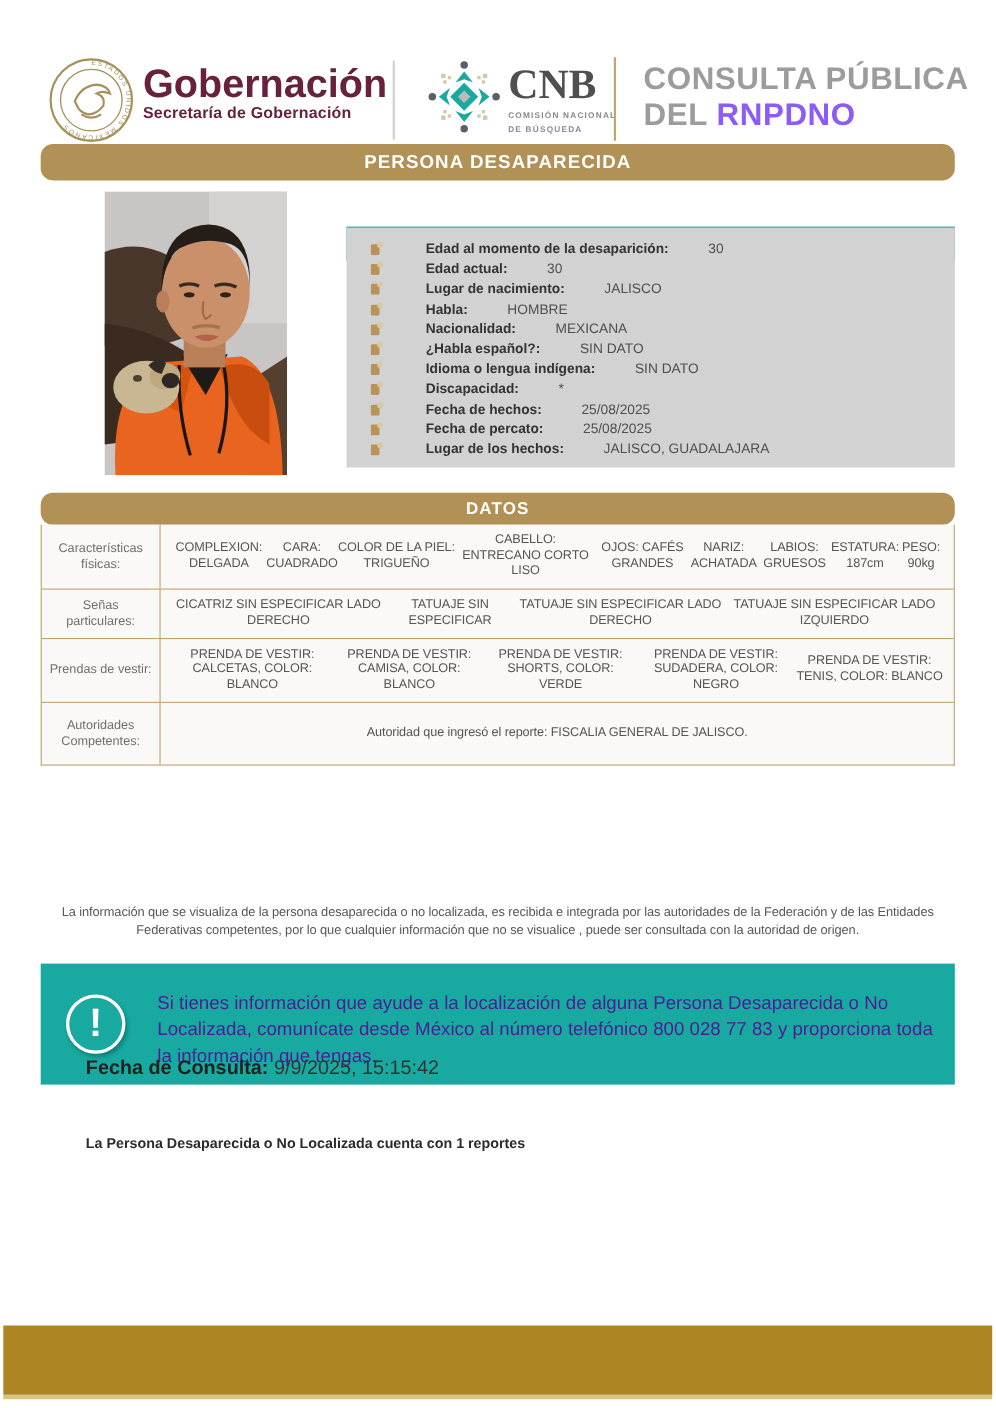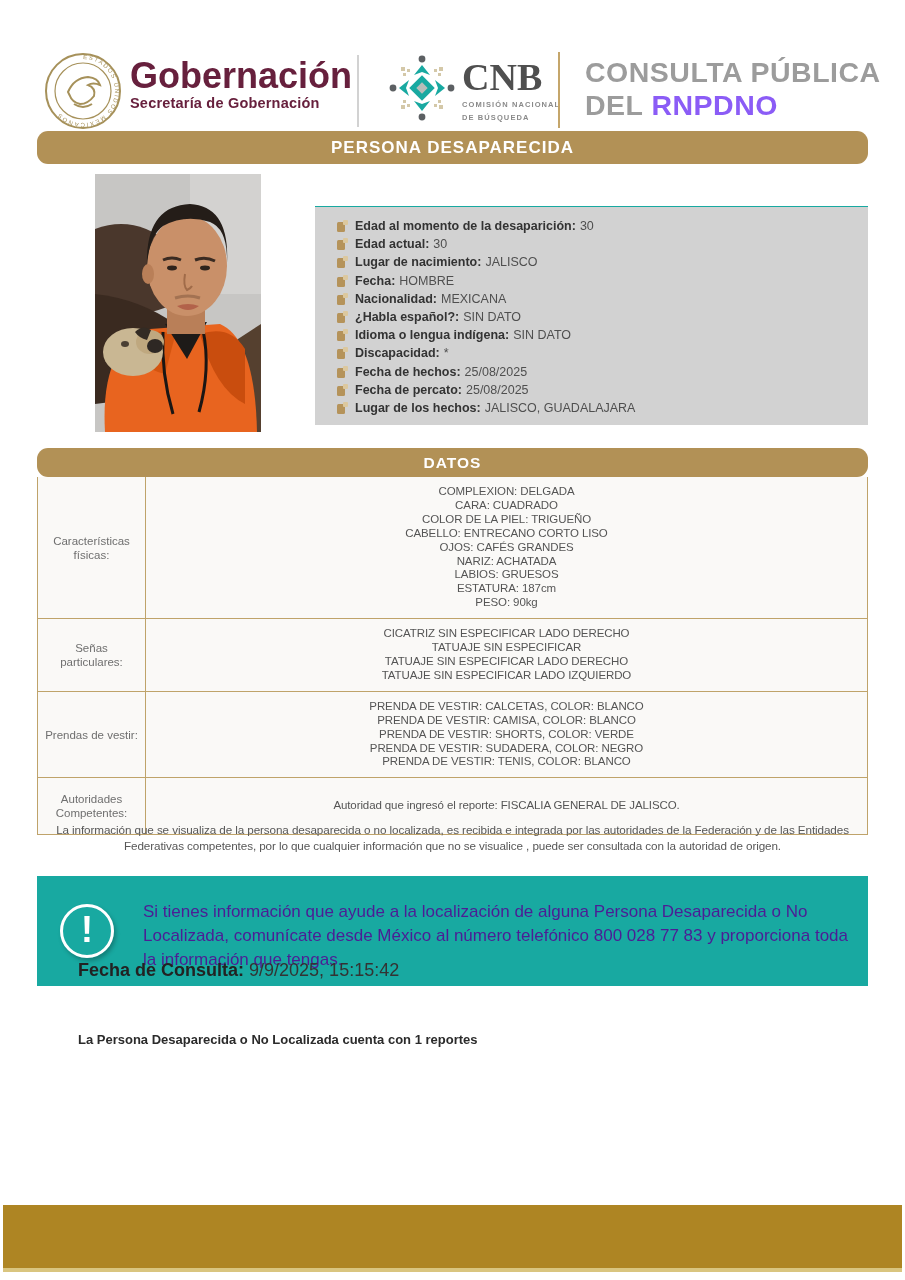--- a/index.html
+++ b/index.html
@@ -27,33 +27,33 @@
   .banner.datos{top:448px;height:29px;font-size:15.5px;line-height:29px;}
 
   
   .photo{position:absolute;left:95px;top:174px;width:166px;height:258px;overflow:hidden;}
 
   
   .name-bar{position:absolute;left:315px;top:170px;width:553px;height:31px;background:#18a9a1;
             color:#fff;font-weight:bold;font-size:13.5px;line-height:31px;text-align:center;letter-spacing:.8px;margin-top:36px;}
   .details{position:absolute;left:315px;top:207px;width:553px;height:218px;background:#d2d2d2;
            box-sizing:border-box;padding:10px 10px 0 22px;}
-  .detail-item{display:flex;align-items:center;height:18.2px;font-size:12.5px;color:#4a4a4a;white-space:nowrap;}
+  .detail-item{display:flex;align-items:center;height:18.2px;font-size:12.5px;color:#4a4a4a;white-space:nowrap;gap:32px;}
   .detail-item svg{flex:0 0 auto;margin-right:7px;}
   .dl{font-weight:bold;color:#333333;}
   .dv{margin-left:4px;color:#4f4f4f;}
 
   
   .dtable{position:absolute;left:37px;top:477px;width:831px;box-sizing:border-box;
           border:1px solid #bfa36a;border-top:none;background:#faf9f7;}
   .drow{display:flex;border-bottom:1px solid #bfa36a;}
   .drow:last-child{border-bottom:none;}
   .dlabel{flex:0 0 108px;border-right:1px solid #bfa36a;display:flex;align-items:center;justify-content:center;
           text-align:center;font-size:11.5px;color:#6f6f6f;line-height:14px;padding:6px 6px;box-sizing:border-box;}
-  .dcontent{flex:1;display:flex;flex-direction:column;align-items:center;justify-content:center;
+  .dcontent{flex:1;display:flex;flex-direction:row;align-items:center;justify-content:center;
             padding:8px 10px;font-size:11.5px;line-height:13.9px;color:#555555;text-align:center;letter-spacing:-.1px;min-height:24px;}
 
   
   .disclaimer{position:absolute;left:37px;top:822px;width:831px;font-size:11.7px;line-height:15.6px;
               color:#575757;text-align:center;letter-spacing:-.1px;}
 
   
   .alert{position:absolute;left:37px;top:876px;width:831px;height:110px;background:#18a9a1;}
   .alert-icon{position:absolute;left:23px;top:28px;width:48px;height:48px;border:3px solid #ffffff;border-radius:50%;
               box-shadow:2px 3px 4px rgba(0,0,0,.25);color:#ffffff;font-weight:bold;font-size:36px;line-height:46px;text-align:center;}
@@ -194,21 +194,21 @@
           <rect x="6" y="0" width="5" height="5" rx="1" fill="#dcc89e"></rect>
         </svg>
       <span class="dl">Lugar de nacimiento:</span>
         <span class="dv">JALISCO</span>
     </div>
     <div class="detail-item">
       <svg width="11" height="12" viewBox="0 0 11 12">
           <rect x="0" y="2" width="8" height="10" rx="1.5" fill="#b5935a"></rect>
           <rect x="6" y="0" width="5" height="5" rx="1" fill="#dcc89e"></rect>
         </svg>
-      <span class="dl">Fecha:</span>
+      <span class="dl">Habla:</span>
         <span class="dv">HOMBRE</span>
     </div>
     <div class="detail-item">
       <svg width="11" height="12" viewBox="0 0 11 12">
           <rect x="0" y="2" width="8" height="10" rx="1.5" fill="#b5935a"></rect>
           <rect x="6" y="0" width="5" height="5" rx="1" fill="#dcc89e"></rect>
         </svg>
       <span class="dl">Nacionalidad:</span>
         <span class="dv">MEXICANA</span>
     </div>

